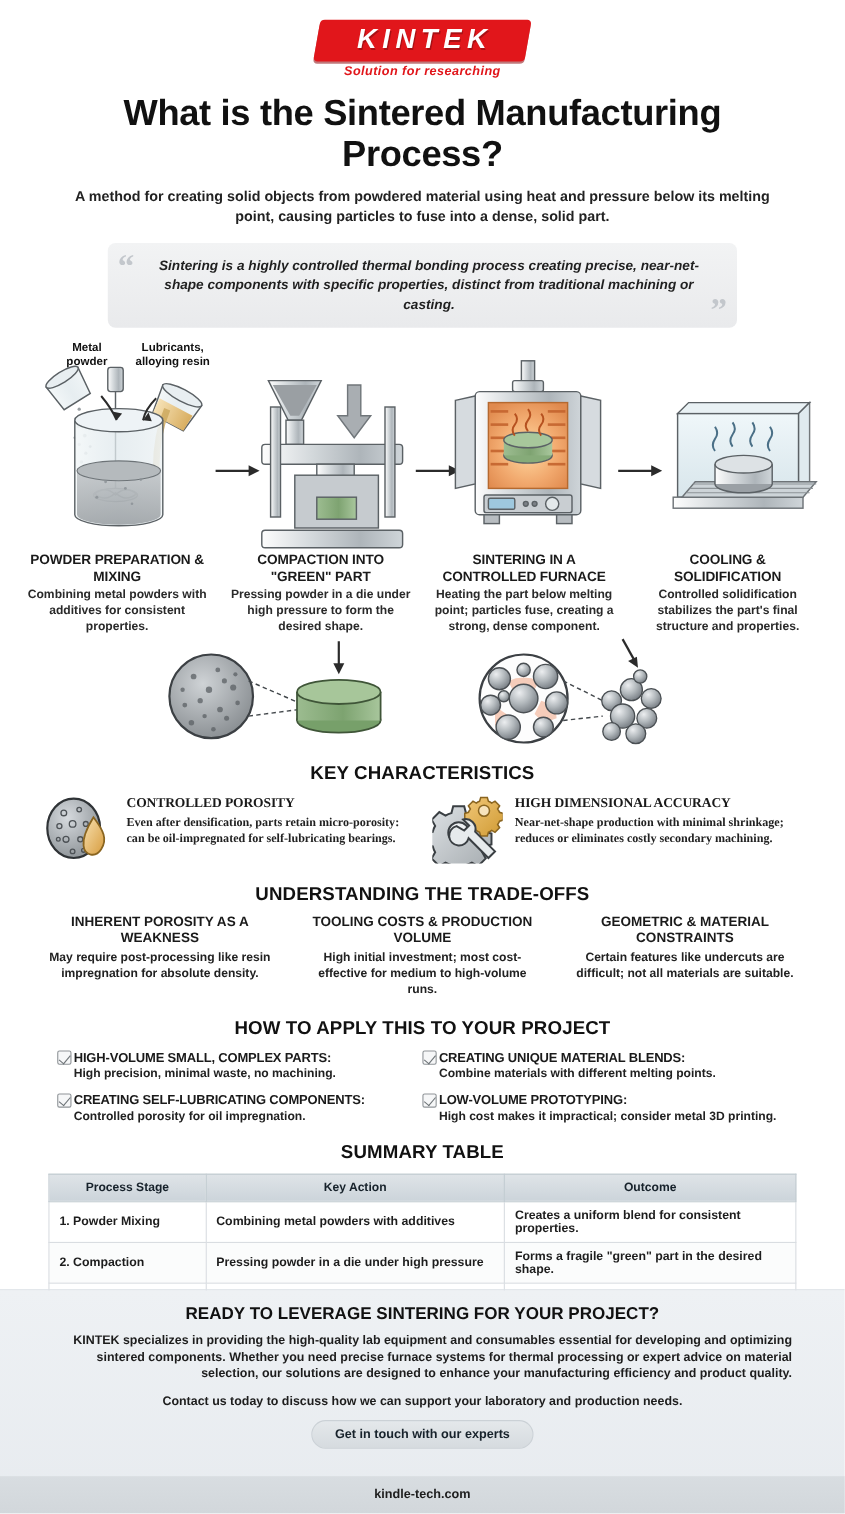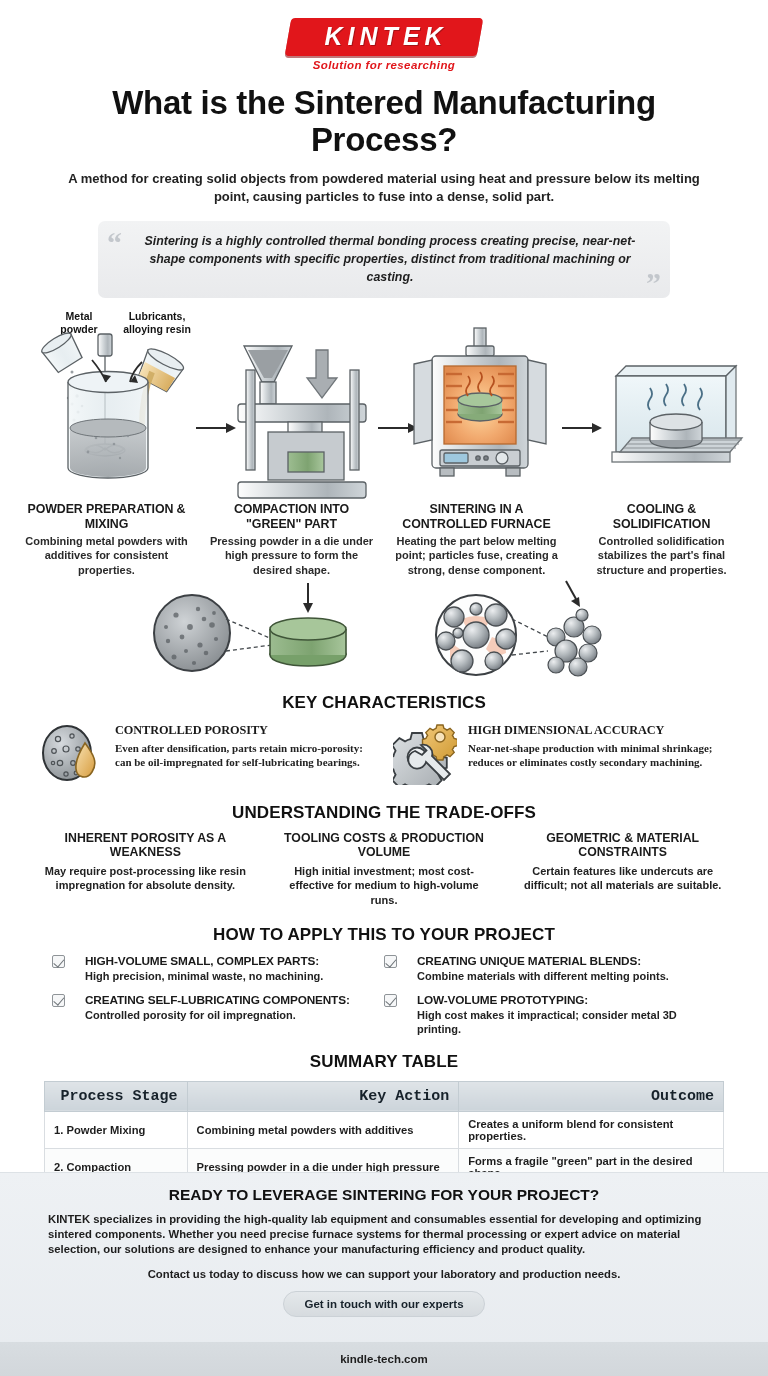--- a/index.html
+++ b/index.html
@@ -115,46 +115,45 @@
   .kc-body { font-size: 11px; font-weight:600; line-height: 1.33; margin-top: 3px; color:#222; }
 
   
   .tradeoffs { display:flex; margin: 8px 26px 0 26px; }
   .to { flex:1; text-align:center; padding: 0 10px; }
   .to-title { font-size: 12.3px; font-weight: 800; line-height:1.2; }
   .to-body { font-size: 11px; font-weight:600; line-height:1.3; margin-top:4px; color:#222; }
 
   
   .apply { display:flex; flex-wrap:wrap; margin: 9px 52px 0 52px; }
-  .ap { width: 50%; display:flex; gap: 20px; padding: 0 8px 9px 0; align-items:flex-start; }
+  .ap { width: 50%; display:flex; gap: 2px; padding: 0 8px 9px 0; align-items:flex-start; }
   .chk {
     width: 13px; height: 13px; flex:0 0 13px; margin-top:1px;
     border: 1.4px solid #8f9498; border-radius: 2px; background:#f6f7f8;
     position:relative;
   }
   .chk:after {
     content:""; position:absolute; left:2.5px; top:0.5px;
     width: 5px; height: 8.5px; border:solid #6d7377; border-width: 0 1.6px 1.6px 0;
     transform: rotate(40deg);
   }
   .ap-title { font-size: 11.8px; font-weight: 800; line-height:1.2; letter-spacing:-.15px; }
   .ap-body { font-size: 11px; font-weight:600; line-height:1.25; margin-top:2px; color:#222; }
 
   
   .tbl-wrap { margin: 9px 44px 0 44px; }
   table { width:100%; border-collapse: collapse; }
   th {
     background: linear-gradient(180deg,#dfe4e8 0%, #ccd4da 100%);
-    text-align:right;
-    font-size: 15px;
+    text-align:center;
+    font-size: 11px;
     font-weight: 800;
     padding: 6px 9px;
     border: 1px solid #c3ccd2;
     color:#17222b;
-    font-family:Liberation Mono, monospace;
   }
   td {
     font-size: 11.2px;
     font-weight: 600;
     padding: 6px 9px;
     border: 1px solid #d9dde1;
     color:#1d1d1d;
     background:#fff;
   }
   tr:nth-child(even) td { background:#fbfcfc; }
@@ -163,21 +162,21 @@
 
   
   .footer {
     position:absolute; left:0; right:0; bottom:0;
     background: linear-gradient(180deg,#eef1f4 0%, #e7ebef 100%);
     border-top: 1px solid #dde2e6;
     padding: 13px 48px 0 48px;
     height: 204px;
   }
   .f-title { text-align:center; font-size: 15.5px; font-weight: 800; color:#111; }
-  .f-body { text-align:left; font-size: 11.3px; font-weight:700; line-height:1.34; margin-top: 8px; color:#1d1d1d; }
+  .f-body { text-align:right; font-size: 11.3px; font-weight:700; line-height:1.34; margin-top: 8px; color:#1d1d1d; }
   .f-contact { text-align:center; font-size: 11.3px; font-weight:700; margin-top: 11px; color:#1d1d1d; }
   .cta-wrap { display:flex; justify-content:center; margin-top: 11px; }
   .cta {
     background: linear-gradient(180deg,#e4e8eb 0%, #d6dbdf 100%);
     border: 1px solid #cbd1d6;
     border-radius: 14px;
     padding: 6px 20px;
     font-size: 11.5px;
     font-weight: 800;
     color:#17222b;

